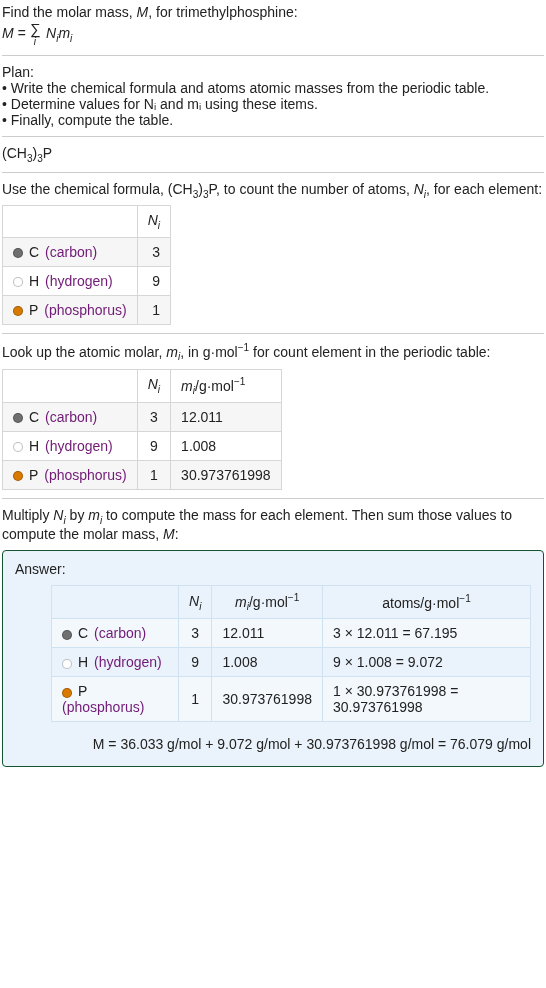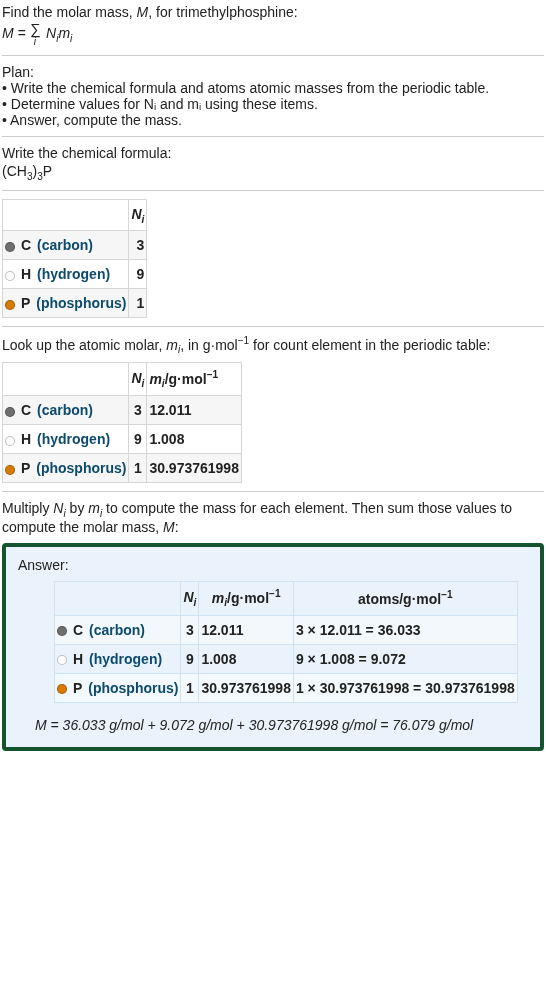--- a/index.html
+++ b/index.html
@@ -21,59 +21,59 @@
 .sum-block { display: inline-flex; flex-direction: column; align-items: center; line-height: 1; vertical-align: middle; margin-right: 2px; }
 .sum-below { font-size: 0.72em; font-style: italic; }
 ul.plan { list-style: none; padding-left: 0; }
 ul.plan li::before { content: "• "; }
 table {
   border-collapse: collapse;
   margin-top: 6px;
 }
 th, td {
   border: 1px solid #d6d6d6;
-  padding: 6px 2px;
+  padding: 6px 10px;
   text-align: left;
-  font-weight: bold;
+  font-weight: normal;
 }
 th { background: #fff; }
 td.num, th.num { text-align: right; }
 td.center, th.center { text-align: center; }
 tr.row-a td { background: #f6f6f6; }
 tr.row-b td { background: #fff; }
 .el-swatch {
   display: inline-block;
   width: 10px; height: 10px;
   border-radius: 50%;
   margin-right: 6px;
   vertical-align: middle;
   border: 1px solid rgba(0,0,0,0.25);
 }
 .c-c { background: #6f6f6f; }
 .c-h { background: #ffffff; }
 .c-p { background: #d97a00; }
-.el-label { color: #0c4a6e; }
+.el-label { color: #701a75; }
 .el-sym { color: #222; margin-right: 2px; }
 
 .answer-box {
   background: #eaf3fb;
-  border: 4px solid #14532d;
+  border: 1px solid #14532d;
   border-radius: 4px;
   padding: 10px 12px 14px;
 }
 .answer-box .label { margin-bottom: 8px; }
 .answer-box table { margin-left: 36px; }
 .answer-box th, .answer-box td { border: 1px solid #cfe2f2; }
 .answer-box tr.row-a td { background: #f2f8fc; }
 .answer-box tr.row-b td { background: #eaf3fb; }
 .answer-box th { background: #eaf3fb; }
 .answer-final {
   margin-top: 14px;
-  margin-left: 17px;
-  font-style: italic;
+  margin-left: 36px;
+  text-align: right;
 }
 .ital { font-style: italic; }
 .hdr-ital { font-style: italic; }
 </style>
 </head>
 <body>
 
 <div class="section">
   <div class="lead">
     <span>Find the molar mass, </span><span class="ital">M</span><span>, for trimethylphosphine:</span>
@@ -87,36 +87,38 @@
   </div>
 </div>
 
 <hr class="hr">
 
 <div class="section">
   <div>Plan:</div>
   <ul class="plan">
     <li>Write the chemical formula and atoms atomic masses from the periodic table.</li>
     <li>Determine values for Nᵢ and mᵢ using these items.</li>
-    <li>Answer, compute the mass.</li>
+    <li>Finally, compute the table.</li>
   </ul>
 </div>
 
 <hr class="hr">
 
 <div class="section">
-  <div class="lead">Write the chemical formula:</div>
   <div>
     <span>(CH</span><span class="sub">3</span><span>)</span><span class="sub">3</span><span>P</span>
   </div>
 </div>
 
 <hr class="hr">
 
 <div class="section">
+  <div class="lead">
+    <span>Use the chemical formula, (CH</span><span class="sub">3</span><span>)</span><span class="sub">3</span><span>P, to count the number of atoms, </span><span class="ital">N</span><span class="sub ital">i</span><span>, for each element:</span>
+  </div>
   <table>
     <tbody>
         <tr>
       <th></th>
       <th class="center hdr-ital"><span>N</span><span class="sub">i</span></th>
     </tr>
     <tr class="row-a">
       <td><span class="el-swatch c-c"></span><span class="el-sym">C</span> <span class="el-label">(carbon)</span></td>
       <td class="num">3</td>
     </tr>
@@ -179,21 +181,21 @@
         <tr>
       <th></th>
       <th class="center hdr-ital"><span>N</span><span class="sub">i</span></th>
       <th class="center hdr-ital"><span>m</span><span class="sub">i</span><span style="font-style:normal">/g·mol</span><span class="sup" style="font-style:normal">−1</span></th>
       <th class="center"><span>atoms/g·mol</span><span class="sup">−1</span></th>
     </tr>
     <tr class="row-a">
       <td><span class="el-swatch c-c"></span><span class="el-sym">C</span> <span class="el-label">(carbon)</span></td>
       <td class="center">3</td>
       <td>12.011</td>
-      <td>3 × 12.011 = 36.033</td>
+      <td>3 × 12.011 = 67.195</td>
     </tr>
     <tr class="row-b">
       <td><span class="el-swatch c-h"></span><span class="el-sym">H</span> <span class="el-label">(hydrogen)</span></td>
       <td class="center">9</td>
       <td>1.008</td>
       <td>9 × 1.008 = 9.072</td>
     </tr>
     <tr class="row-a">
       <td><span class="el-swatch c-p"></span><span class="el-sym">P</span> <span class="el-label">(phosphorus)</span></td>
       <td class="center">1</td>

